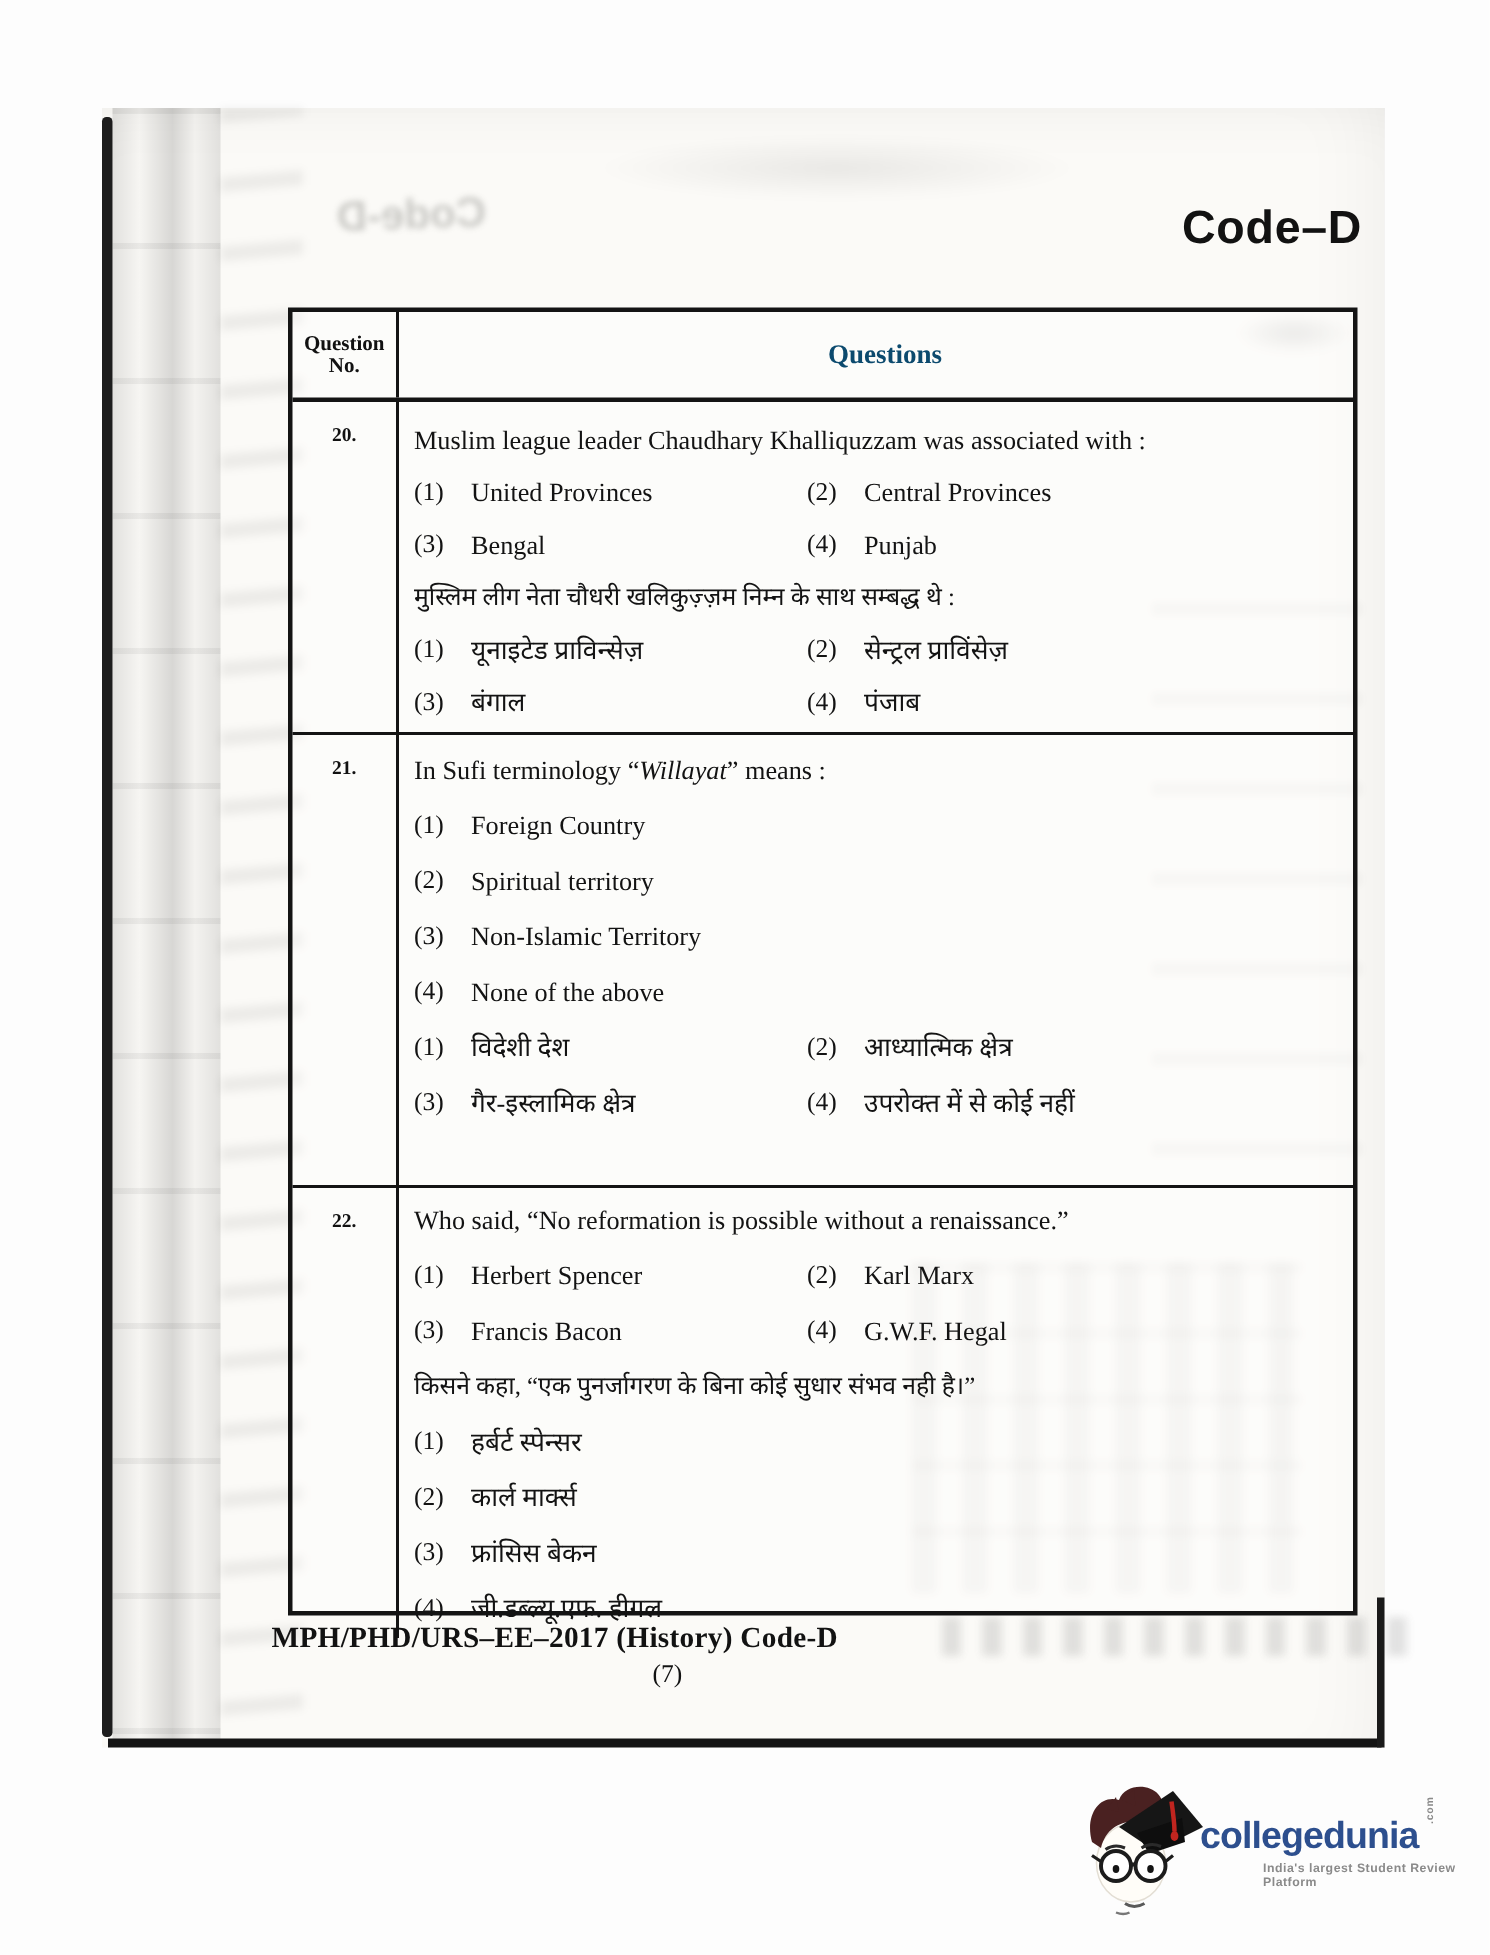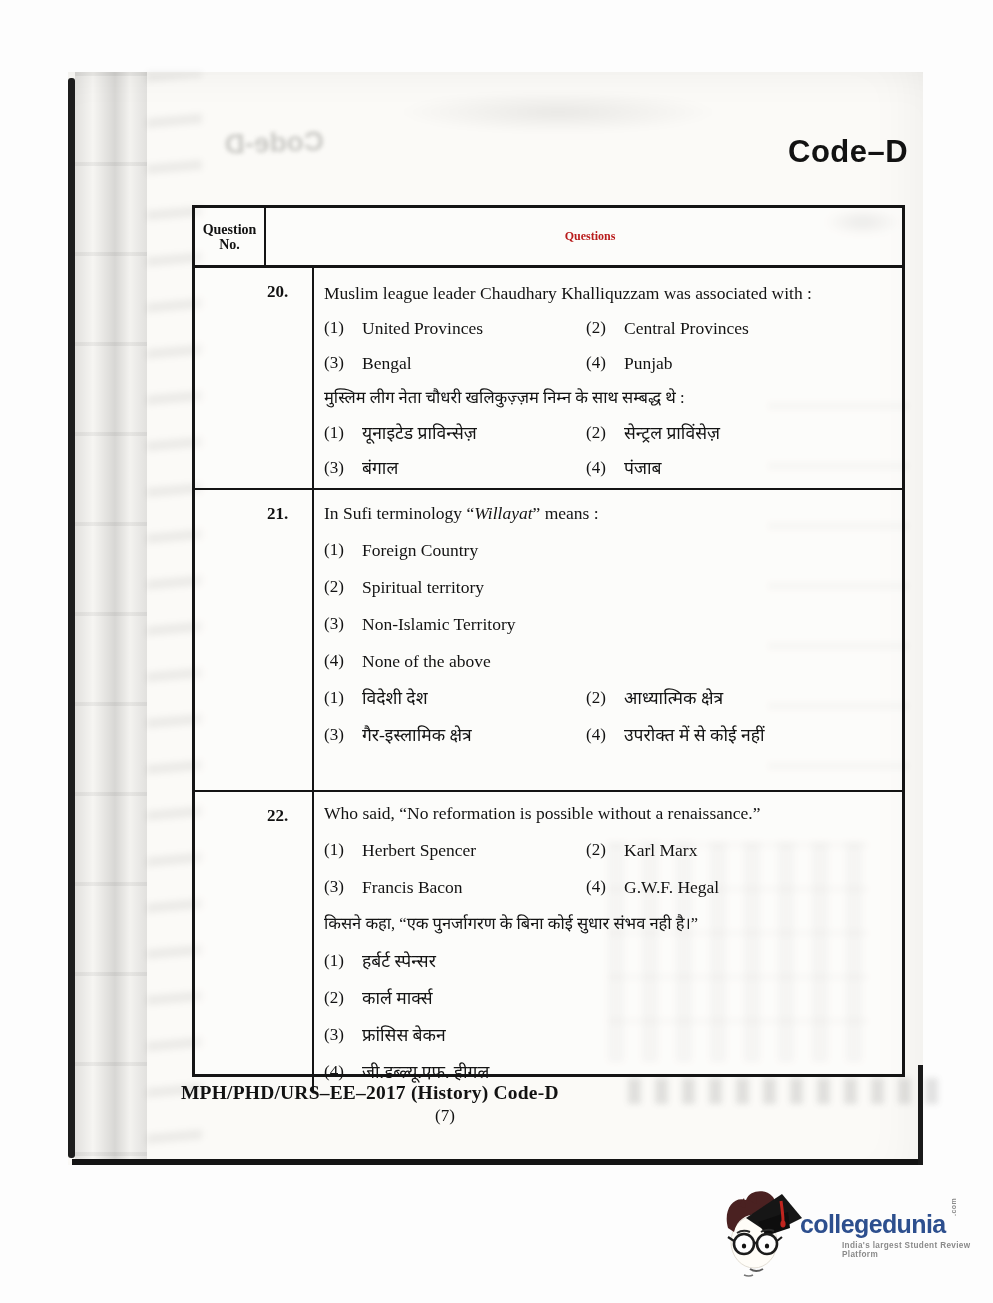--- a/index.html
+++ b/index.html
@@ -45,25 +45,25 @@
                 font-family:"Liberation Sans", sans-serif; font-weight:bold; font-size:31px;
                 color:#121212; letter-spacing:.5px; }
 
   
   .tbl { position:absolute; left:124px; top:133px; width:713px; height:872px;
          border:3px solid #141414; background:rgba(255,255,255,.35); }
   .hdr { display:flex; height:60px; border-bottom:3px solid #141414; }
   .hdr-no { width:71px; border-right:2px solid #141414; display:flex; align-items:center; justify-content:center;
             text-align:center; font-weight:bold; font-size:14px; line-height:15px; color:#111; }
   .hdr-q { flex:1; display:flex; align-items:center; justify-content:center;
-           font-weight:bold; font-size:12px; color:#b91c1c;margin-left:12px; }
+           font-weight:bold; font-size:18px; color:#0c4a6e;margin-left:12px; }
   .row { display:flex; border-bottom:2px solid #141414; }
   .row:last-child { border-bottom:none; }
-  .cno { width:71px; border-right:2px solid #141414; font-weight:bold; font-size:17px;
-         color:#111; text-align:center; padding-top:14px;margin-left:48px; }
+  .cno { width:71px; border-right:2px solid #141414; font-weight:bold; font-size:13px;
+         color:#111; text-align:center; padding-top:14px; }
   .cq  { flex:1; display:flex; flex-direction:column; padding-left:10px; padding-right:16px; color:#131313; }
   .r20 { height:222px; } .r20 .cq { padding-top:14px; gap:13px; }
   .r21 { height:302px; } .r21 .cq { padding-top:12px; gap:15px; }
   .r22 { height:300px; } .r22 .cq { padding-top:10px; gap:15px; }
   .qline { font-size:17.5px; line-height:22px; }
   .hindi { font-size:16.5px; line-height:22px; }
   .opts2 { display:grid; grid-template-columns:262px 1fr; line-height:22px; }
   .opt { display:flex; }
   .onum { width:38px; flex:0 0 38px; font-size:17px; }
   .olabel { font-size:17.5px; }

